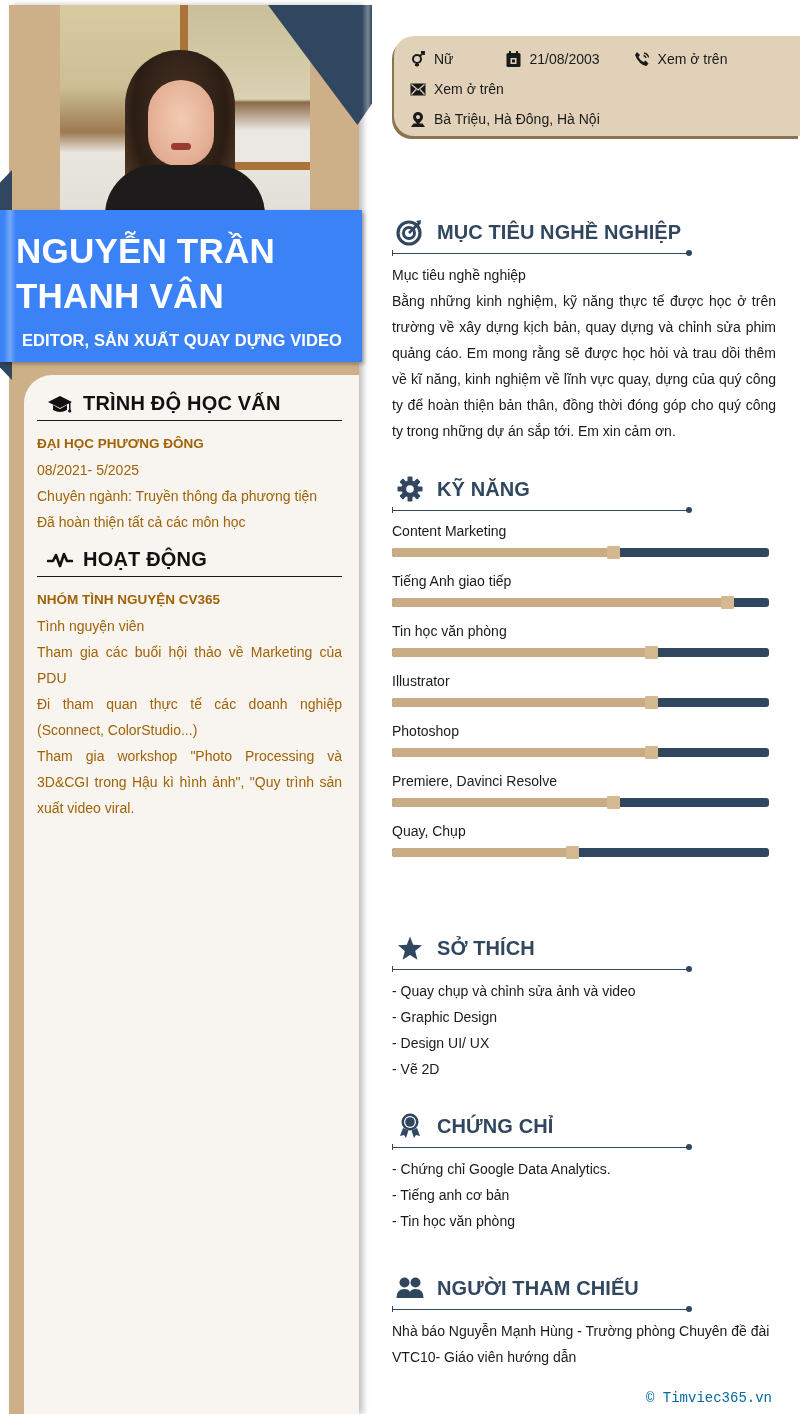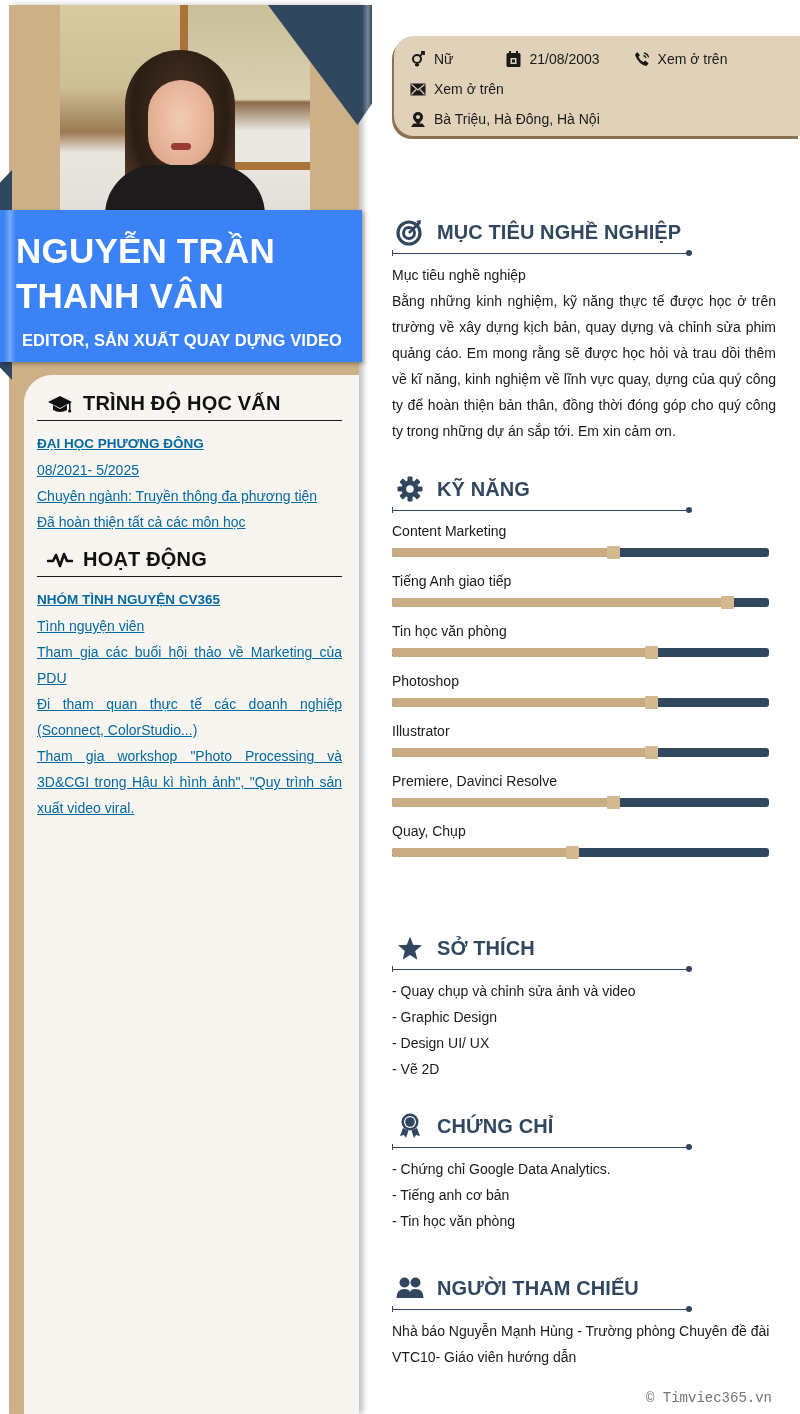--- a/index.html
+++ b/index.html
@@ -20,21 +20,21 @@
 
   .name-banner { position: absolute; left: 0; top: 210px; width: 362px; height: 152px; background: #3b82f6; box-shadow: 2px 2px 4px rgba(0,0,0,0.3); padding: 18px 14px 0 16px; color: #ffffff; }
   .name-banner::before { content: ""; position: absolute; left: 4px; top: 0; width: 12px; height: 100%; background: linear-gradient(90deg, rgba(255,255,255,0) 0%, rgba(255,255,255,0.3) 50%, rgba(255,255,255,0) 100%); }
   .name-line { font-size: 35px; font-weight: 700; line-height: 45px; letter-spacing: 0.2px; }
   .job-title { font-size: 16.5px; font-weight: 700; margin-top: 13px; letter-spacing: 0.1px; text-align: center; }
 
   .left-panel { position: absolute; left: 24px; top: 375px; width: 335px; height: 1039px; background: #f8f5f0; border-top-left-radius: 28px; padding: 12px 17px 0 13px; }
   .lsec-head { display: flex; align-items: center; height: 34px; padding-left: 10px; border-bottom: 1.5px solid #1a1a1a; }
   .lsec-head .icon { width: 26px; height: 22px; margin-right: 10px; display: flex; align-items: center; justify-content: center; }
   .lsec-head .title { font-size: 20px; font-weight: 700; color: #111; letter-spacing: 0.2px; }
-  .lsec-body { padding-top: 10px; font-size: 14px; line-height: 26px; color: #0369a1; text-decoration: underline; }
+  .lsec-body { padding-top: 10px; font-size: 14px; line-height: 26px; color: #a16207; }
   .lsec-body .org { font-weight: 700; font-size: 13.5px; }
   .lsec-body .justify { text-align: justify; text-align-last: left; }
   .lsec { margin-bottom: 8px; }
 
   
   .contact-box { position: absolute; left: 394px; top: 36px; width: 406px; height: 100px; background: #e0d1b8; border-top-left-radius: 20px; border-bottom-left-radius: 20px; box-shadow: -2px 3px 0 #8b7352; padding: 8px 0 0 16px; }
   .contact-row { display: flex; align-items: center; height: 30px; font-size: 14px; color: #1a1a1a; }
   .contact-item { display: flex; align-items: center; margin-right: 34px; }
   .contact-item .icon { width: 16px; height: 16px; margin-right: 8px; display: flex; align-items: center; justify-content: center; }
 
@@ -48,21 +48,21 @@
   .rsec-rule .tick { position: absolute; left: 0; top: 0; width: 1px; height: 6px; background: #31475f; }
   .rsec-body { font-size: 14px; line-height: 26px; color: #1a1a1a; padding-top: 6px; }
   .rsec-body .justify { text-align: justify; }
 
   .skill { margin-bottom: 0; }
   .skill-label { font-size: 14px; line-height: 20px; height: 20px; margin-top: 4px; }
   .skill-bar { position: relative; width: 377px; height: 9px; background: #31475f; border-radius: 3px; margin-top: 7px; margin-bottom: 14px; }
   .skill-fill { position: absolute; left: 0; top: 0; height: 9px; background: #c9ac84; border-radius: 3px 0 0 3px; }
   .skill-thumb { position: absolute; top: -2px; width: 13px; height: 13px; background: #d4b990; border-radius: 1px; }
 
-  .footer { position: absolute; right: 28px; top: 1390px; font-family: "Liberation Mono", "DejaVu Sans Mono", monospace; font-size: 14px; color: #737373; }
+  .footer { position: absolute; right: 28px; top: 1390px; font-family: "Liberation Mono", "DejaVu Sans Mono", monospace; font-size: 14px; color: #0369a1; }
 </style>
 </head>
 <body>
 
 <div class="left-col"></div>
 <div class="photo">
   <div class="mirror"></div>
   <div class="hair"></div>
   <div class="face"></div>
   <div class="lips"></div>
@@ -236,28 +236,28 @@
         </div>
       </div>
       <div class="skill">
         <div class="skill-label">Tin học văn phòng</div>
         <div class="skill-bar">
           <div class="skill-fill" style="width: 69%;"></div>
           <div class="skill-thumb" style="left: calc(69% - 7px);"></div>
         </div>
       </div>
       <div class="skill">
-        <div class="skill-label">Photoshop</div>
+        <div class="skill-label">Illustrator</div>
         <div class="skill-bar">
           <div class="skill-fill" style="width: 69%;"></div>
           <div class="skill-thumb" style="left: calc(69% - 7px);"></div>
         </div>
       </div>
       <div class="skill">
-        <div class="skill-label">Illustrator</div>
+        <div class="skill-label">Photoshop</div>
         <div class="skill-bar">
           <div class="skill-fill" style="width: 69%;"></div>
           <div class="skill-thumb" style="left: calc(69% - 7px);"></div>
         </div>
       </div>
       <div class="skill">
         <div class="skill-label">Premiere, Davinci Resolve</div>
         <div class="skill-bar">
           <div class="skill-fill" style="width: 59%;"></div>
           <div class="skill-thumb" style="left: calc(59% - 7px);"></div>

